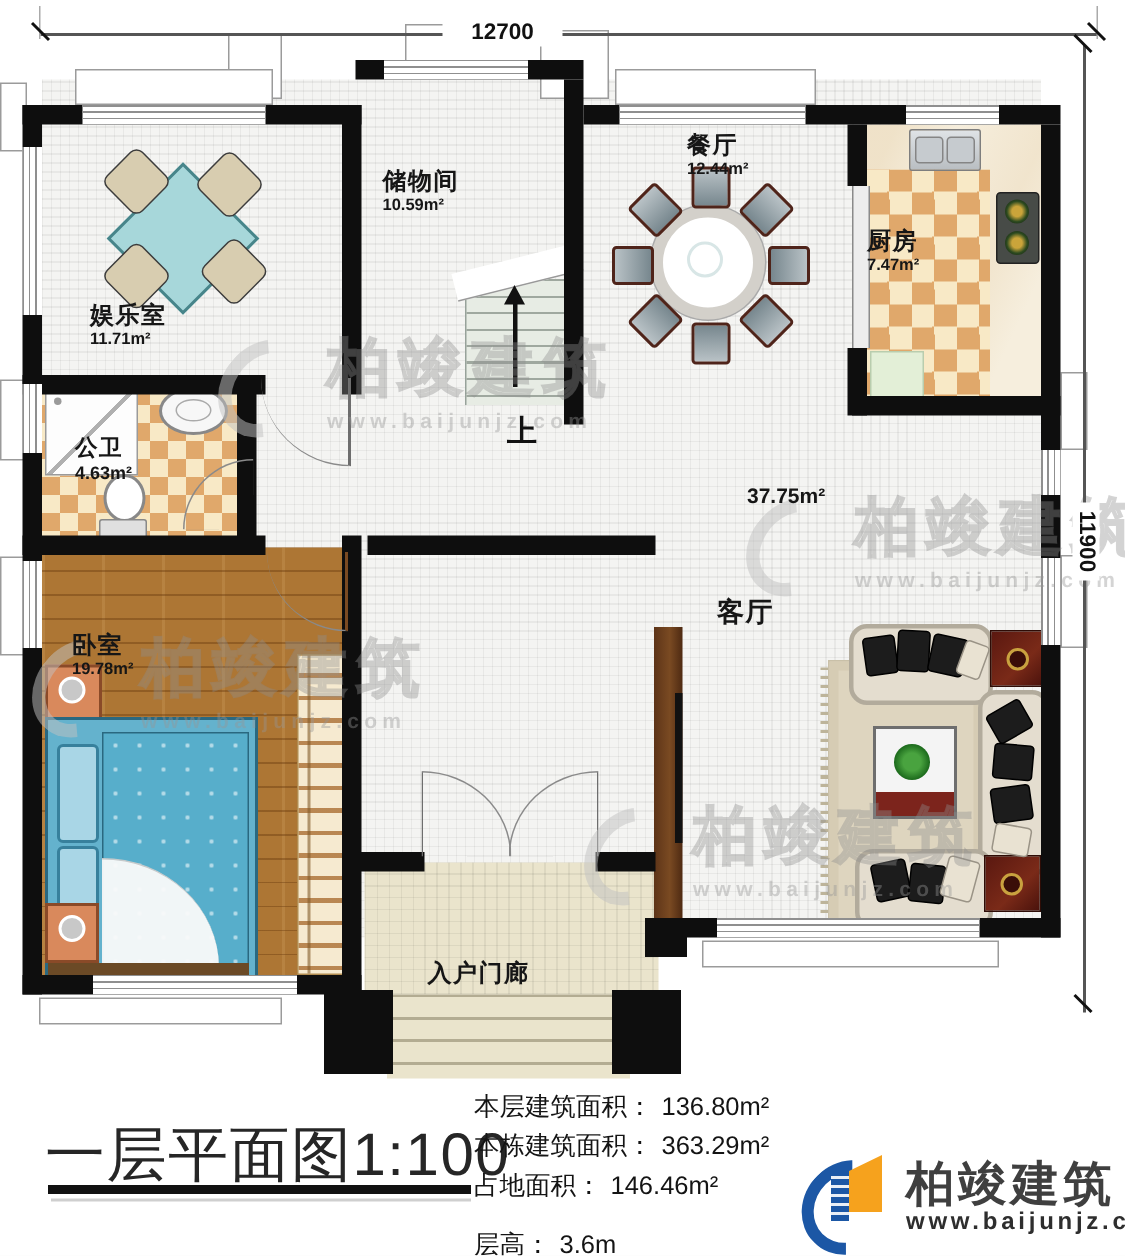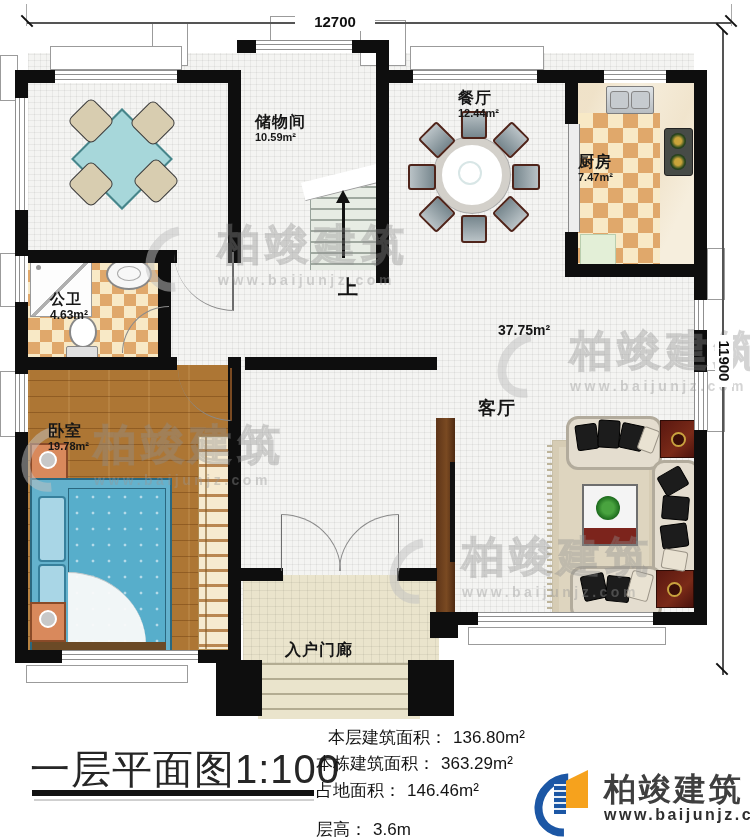--- a/index.html
+++ b/index.html
@@ -247,20 +247,24 @@
   <div class="abs win-v" style="left:694px;top:300px;width:13px;height:30px;"></div>
   <div class="abs win-v" style="left:694px;top:372px;width:13px;height:58px;"></div>
 
   <div class="abs arc arc-ent" style="left:174px;top:252px;width:58px;height:58px;"></div>
   <div class="abs arc arc-bed" style="left:178px;top:368px;width:52px;height:52px;"></div>
   <div class="abs arc arc-bath" style="left:122px;top:306px;width:46px;height:46px;"></div>
   <div class="abs arc arc-dl" style="left:281px;top:514px;width:58px;height:56px;"></div>
   <div class="abs arc arc-dr" style="left:339px;top:514px;width:58px;height:56px;"></div>
   <div class="abs slidedoor" style="left:568px;top:124px;width:10px;height:108px;"></div>
 
+  <div class="abs rlabel" style="left:60px;top:201px;width:120px;">
+    <span class="nm">娱乐室</span>
+    <span class="ar">11.71m²</span>
+  </div>
   <div class="abs rlabel" style="left:255px;top:112px;width:120px;">
     <span class="nm">储物间</span>
     <span class="ar">10.59m²</span>
   </div>
   <div class="abs rlabel" style="left:458px;top:88px;width:120px;">
     <span class="nm">餐厅</span>
     <span class="ar">12.44m²</span>
   </div>
   <div class="abs rlabel" style="left:578px;top:152px;width:84px;">
     <span class="nm">厨房</span>
@@ -322,21 +326,21 @@
   <div class="abs dimlabel" style="left:295px;top:13px;width:80px;height:18px;">12700</div>
   <div class="abs dimline" style="left:722px;top:30px;width:1.5px;height:645px;"></div>
   <div class="abs tick" style="left:714px;top:28px;"></div>
   <div class="abs tick" style="left:714px;top:668px;"></div>
   <div class="abs dimlabel" style="left:698px;top:352px;width:52px;height:18px;transform:rotate(90deg);">11900</div>
 
   <div class="abs title" style="left:30px;top:742px;">一层平面图1:100</div>
   <div class="abs t-underline" style="left:32px;top:790px;width:282px;height:6px;"></div>
   <div class="abs t-underline2" style="left:34px;top:799px;width:280px;height:2px;"></div>
 
-  <div class="abs inforow" style="left:328px;top:726px;">
+  <div class="abs inforow" style="left:316px;top:726px;">
     <span>本层建筑面积：</span><span class="val">136.80m²</span>
   </div>
   <div class="abs inforow" style="left:316px;top:752px;">
     <span>本栋建筑面积：</span><span class="val">363.29m²</span>
   </div>
   <div class="abs inforow" style="left:316px;top:779px;">
     <span>占地面积：</span><span class="val">146.46m²</span>
   </div>
   <div class="abs inforow" style="left:316px;top:818px;">
     <span>层高：</span><span class="val">3.6m</span>

